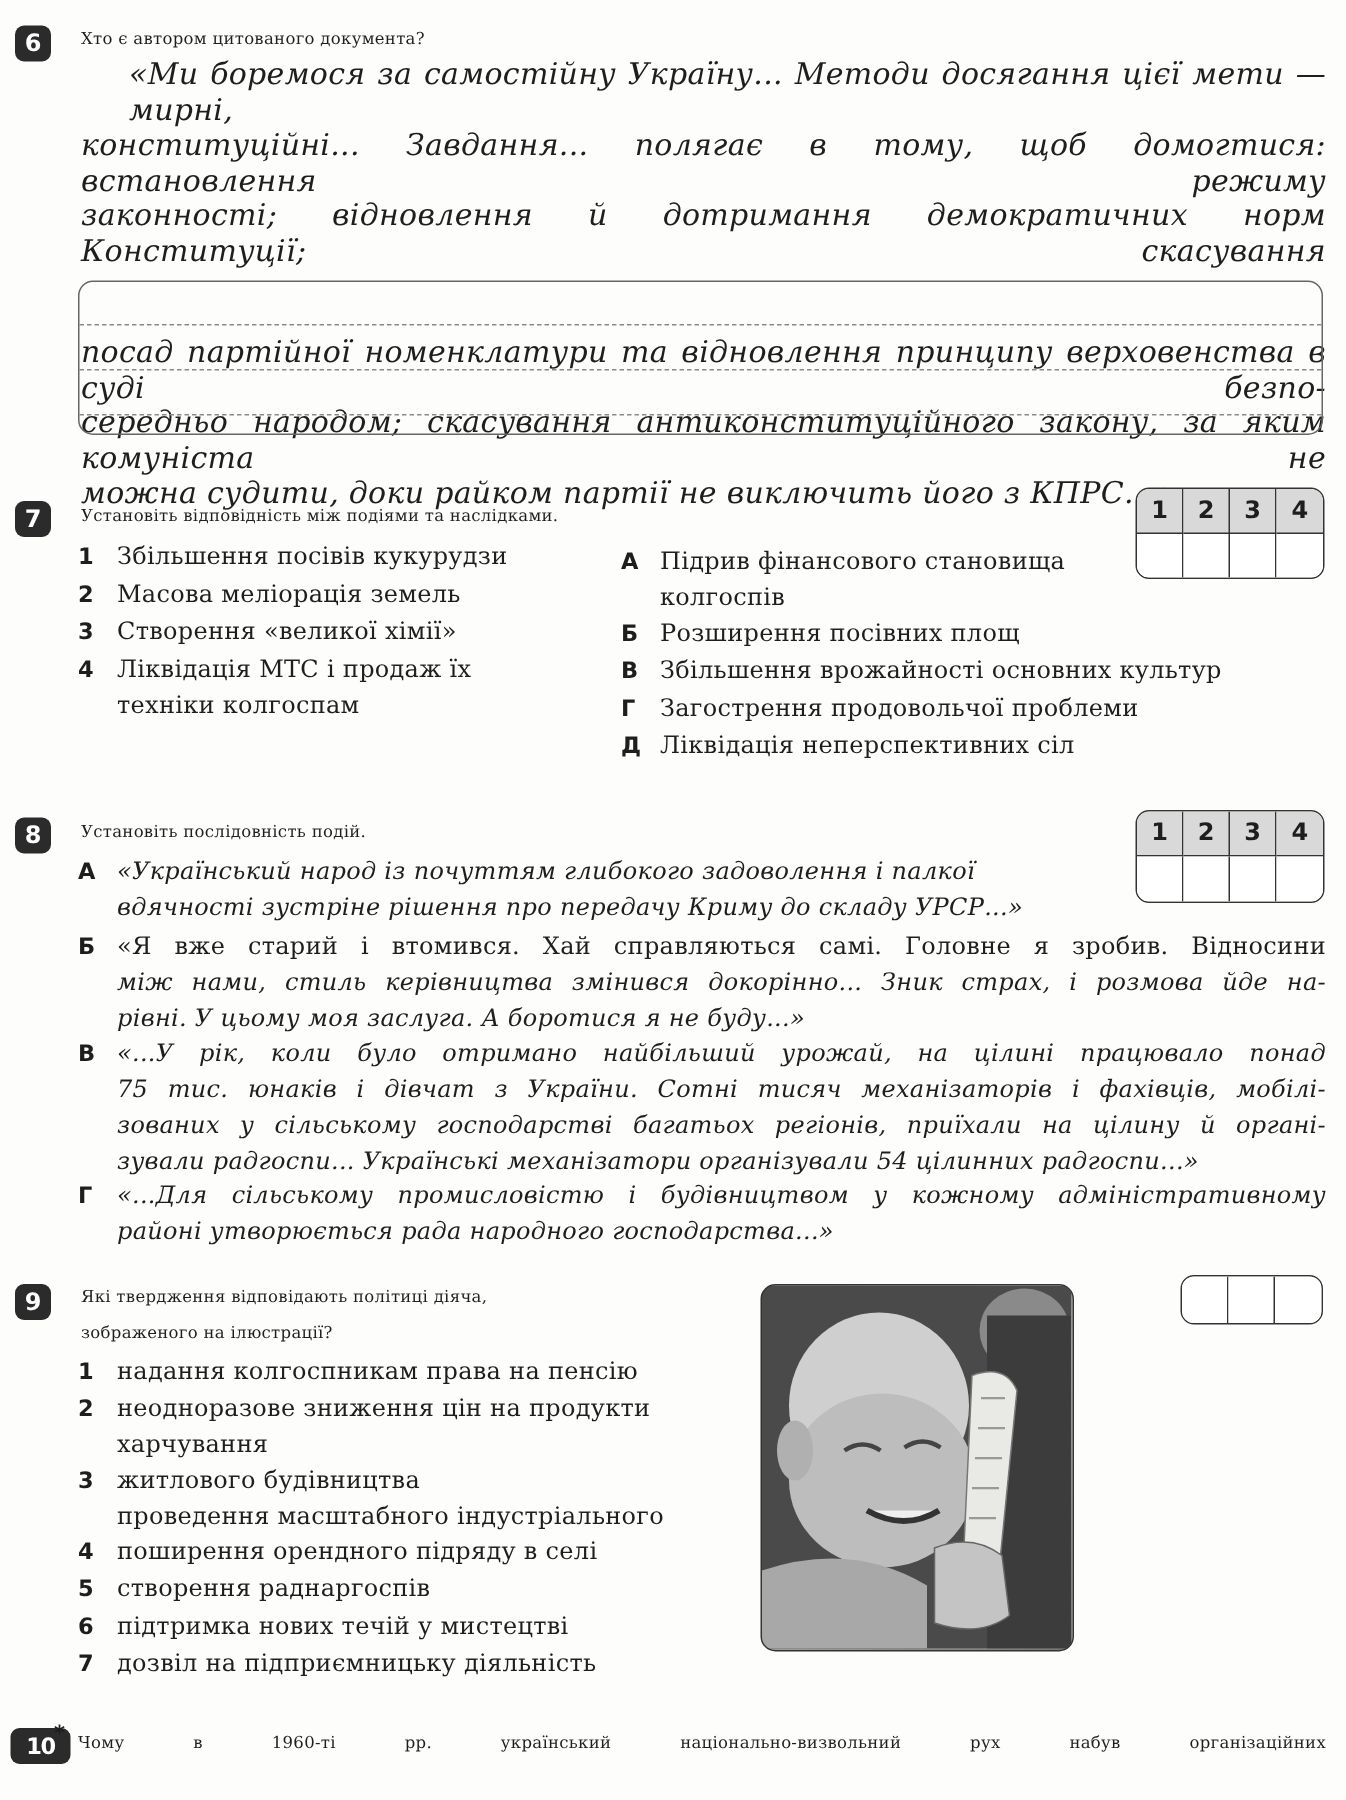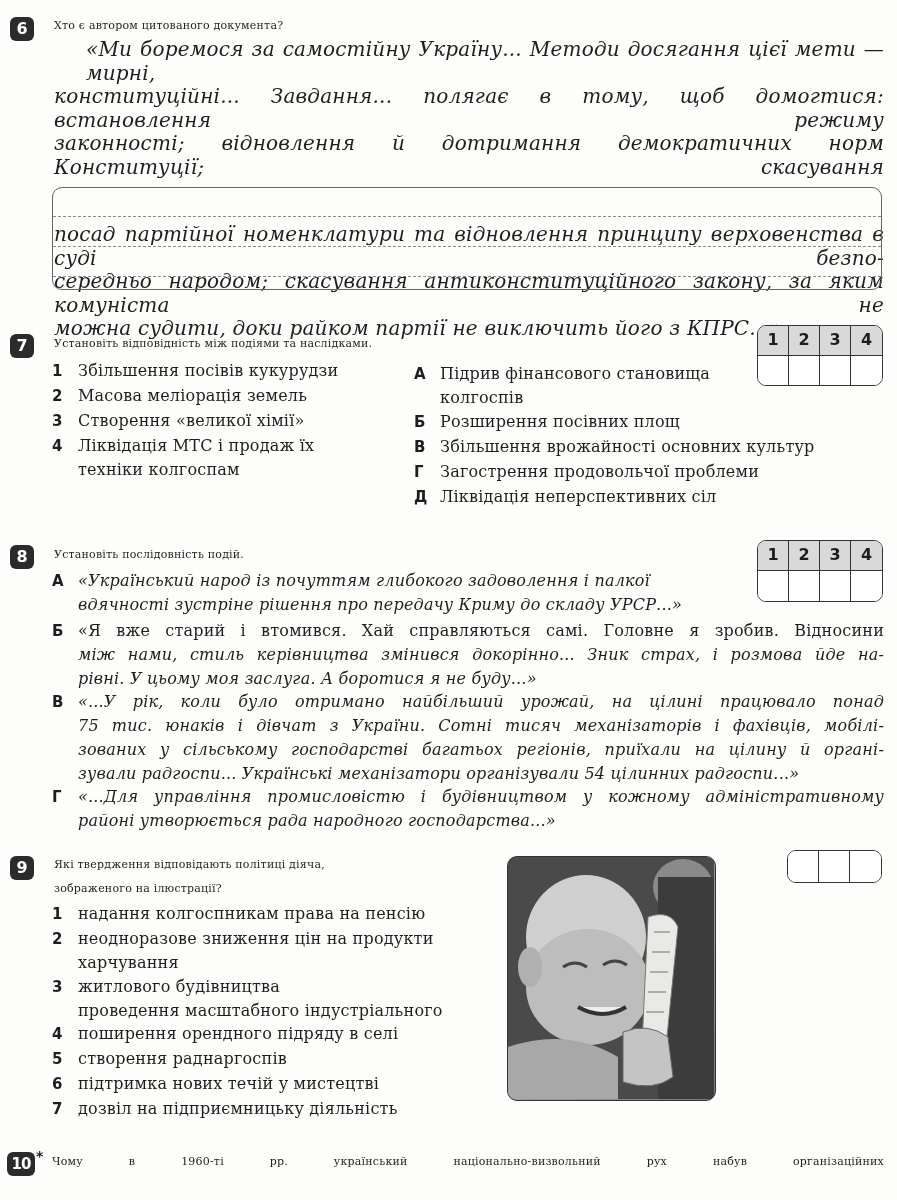--- a/index.html
+++ b/index.html
@@ -7,21 +7,21 @@
     width: 897px; height: 1200px; position: relative; overflow: hidden;
     font-family: "DejaVu Serif", "Liberation Serif", serif;
     color: #1e1e1e;
   }
   .qnum {
     position: absolute; width: 24px; height: 24px; border-radius: 6px;
     background: #2b2b2b; color: #fff;
     font-family: "DejaVu Sans", "Liberation Sans", sans-serif;
     font-weight: bold; font-size: 16px; line-height: 24px; text-align: center;
   }
-  .qnum.wide { width: 28px; font-size: 15px; letter-spacing: -1px; }
+  .qnum.wide { width: 40px; font-size: 15px; letter-spacing: -1px; }
   .star {
     position: absolute; font-family: "DejaVu Sans", sans-serif; font-weight: bold;
     font-size: 14px;
   }
   .qtext {
     position: absolute; font-size: 11px; line-height: 24px; letter-spacing: 0.2px;
   }
   .quote {
     position: absolute; font-style: italic; font-size: 20px; line-height: 23.5px;
     text-align: justify; letter-spacing: 0.2px;
@@ -154,21 +154,21 @@
 </div>
 <div class="item quote" style="left:52px;top:690px;width:832px;font-style:normal;">
   <span class="key">В</span>
   <span class="body" style="font-style:italic;text-align-last:justify;">«...У рік, коли було отримано найбільший урожай, на цілині працювало понад</span>
   <span class="body" style="font-style:italic;text-align-last:justify;">75 тис. юнаків і дівчат з України. Сотні тисяч механізаторів і фахівців, мобілі-</span>
   <span class="body" style="font-style:italic;text-align-last:justify;">зованих у сільському господарстві багатьох регіонів, приїхали на цілину й органі-</span>
   <span class="body" style="font-style:italic;">зували радгоспи... Українські механізатори організували 54 цілинних радгоспи...»</span>
 </div>
 <div class="item quote" style="left:52px;top:785px;width:832px;font-style:normal;">
   <span class="key">Г</span>
-  <span class="body" style="font-style:italic;text-align-last:justify;">«...Для управління промисловістю і будівництвом у кожному адміністративному</span>
+  <span class="body" style="font-style:italic;text-align-last:justify;">«...Для сільському промисловістю і будівництвом у кожному адміністративному</span>
   <span class="body" style="font-style:italic;">районі утворюється рада народного господарства...»</span>
 </div>
 
 <div class="grid grid4" style="left:757px;top:540px;width:126px;height:62px;">
   <div class="cell hcell">1</div>
   <div class="cell hcell">2</div>
   <div class="cell hcell">3</div>
   <div class="cell hcell">4</div>
   <div class="cell bcell"></div>
   <div class="cell bcell"></div>

